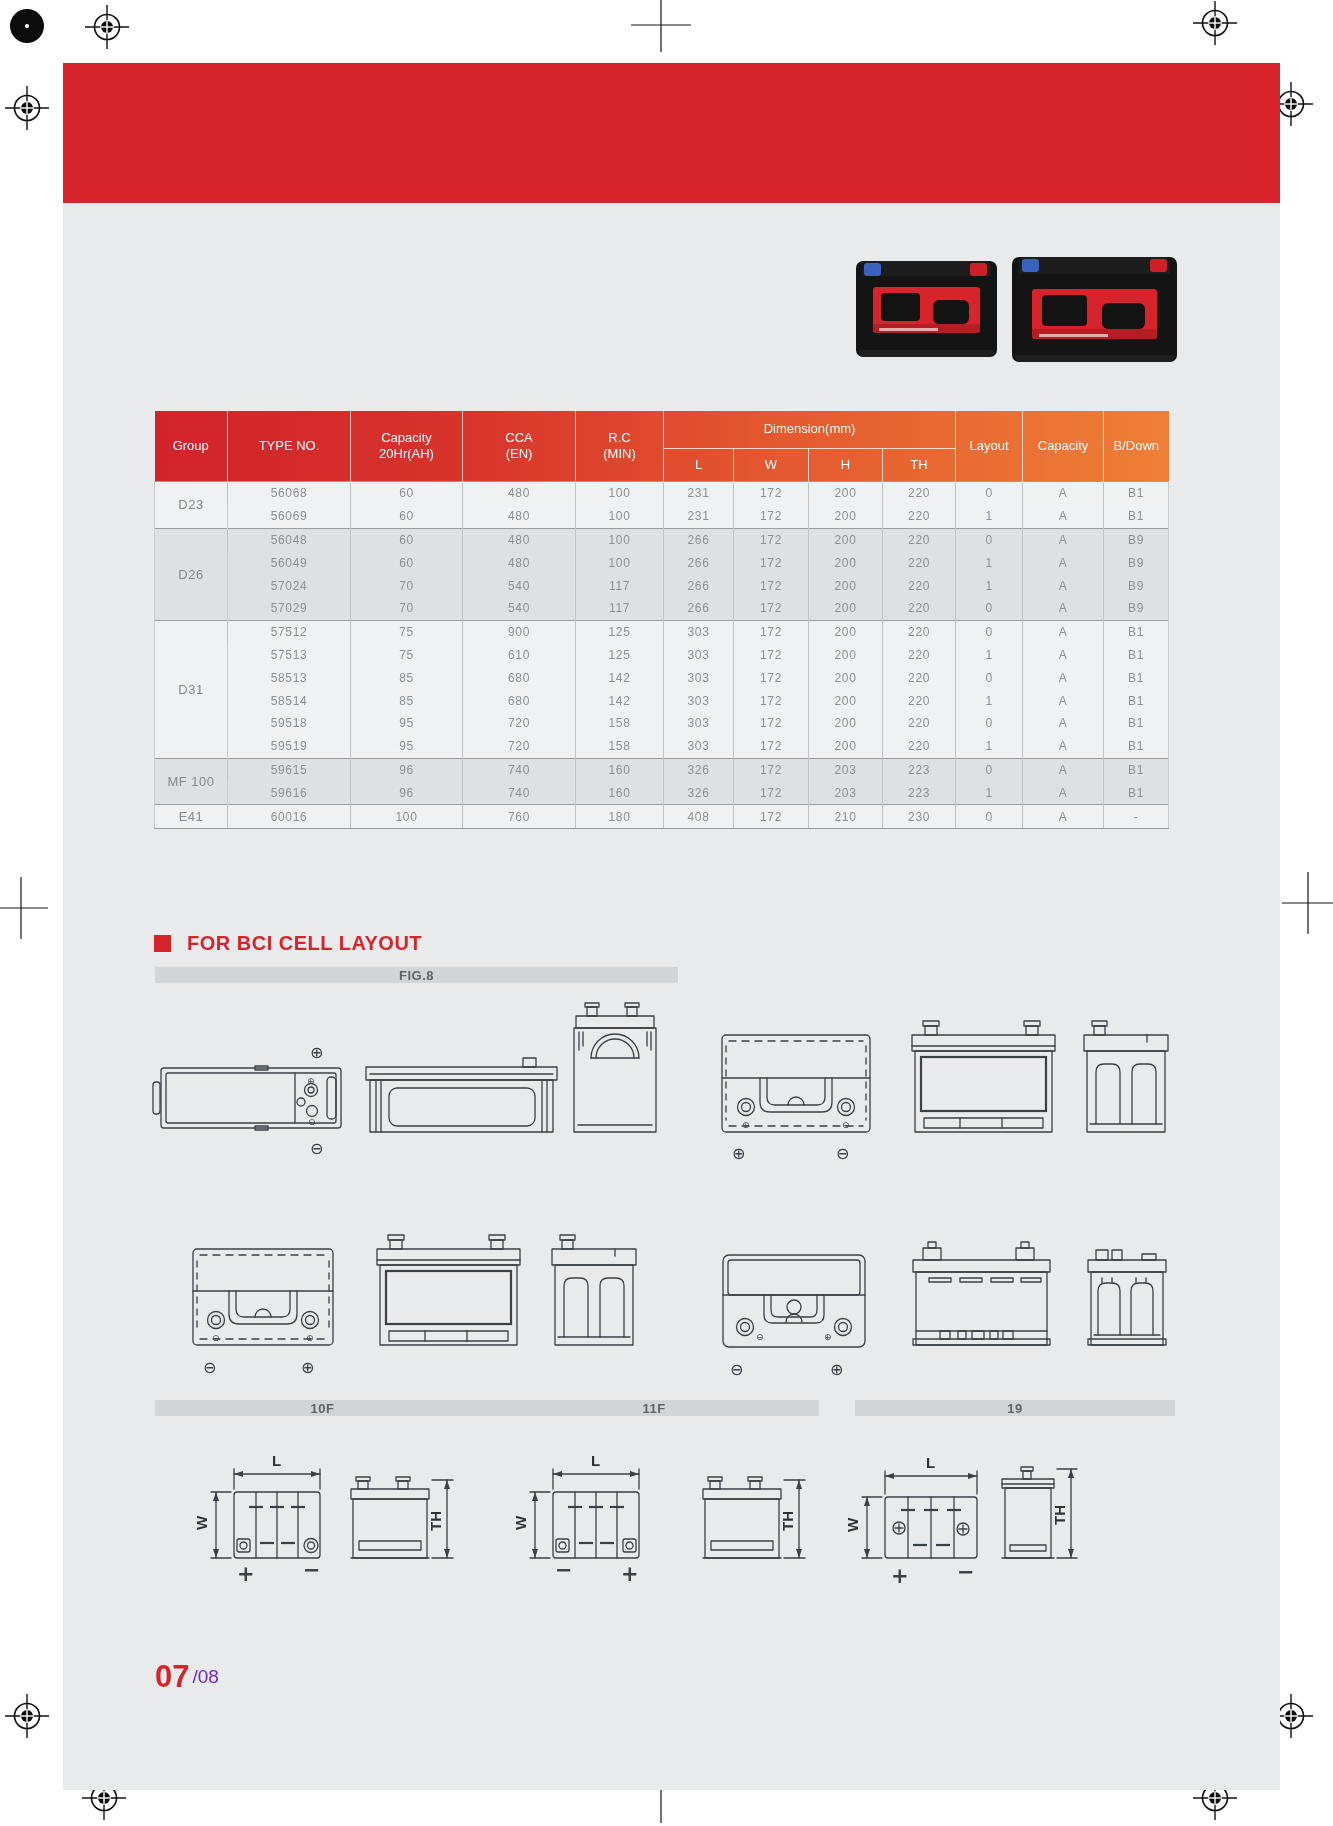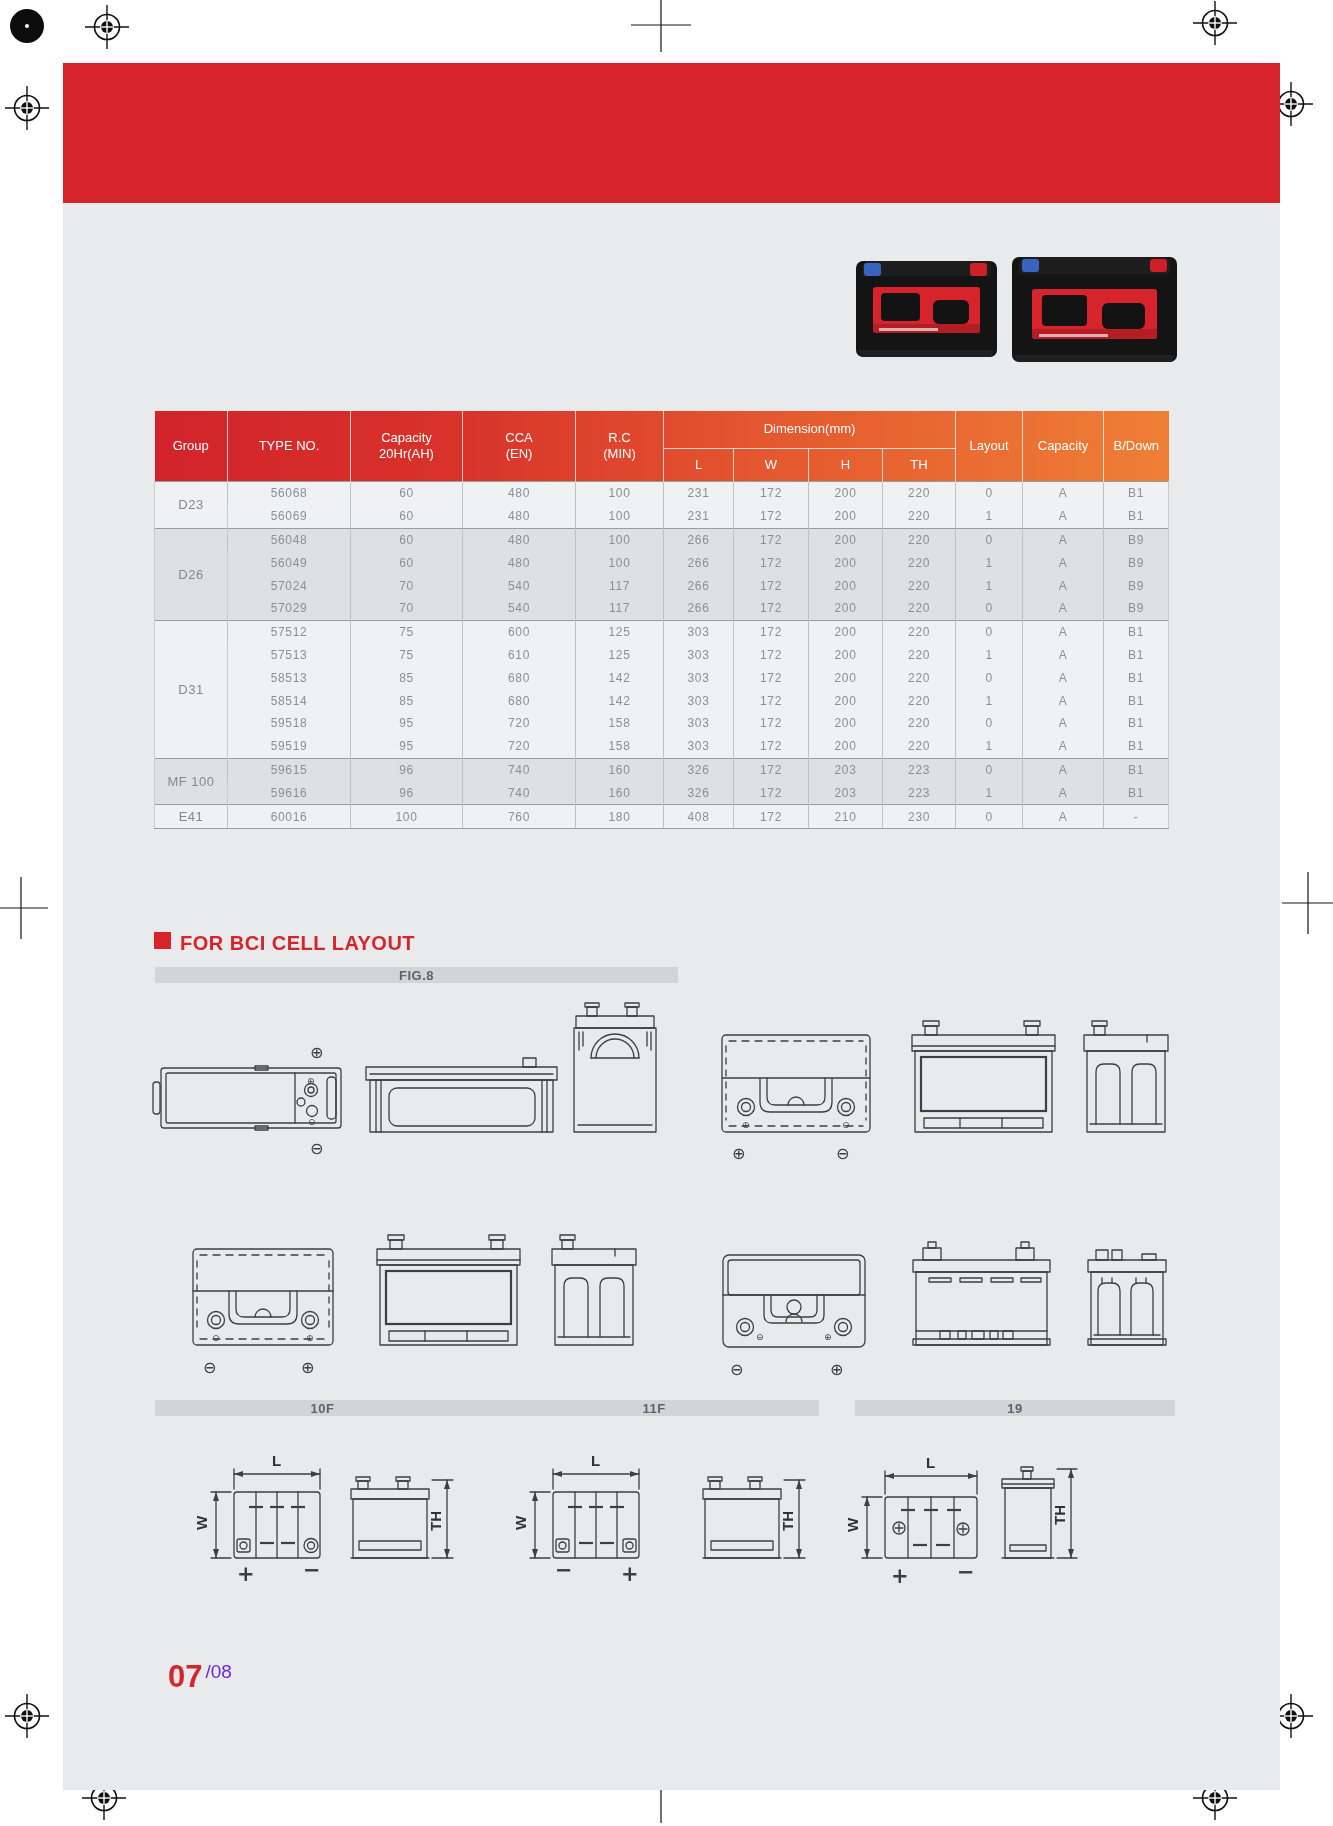--- a/index.html
+++ b/index.html
@@ -51,41 +51,41 @@
   }
   #spec-table td:first-child{border-left:1px solid #c7ccce;}
   #spec-table td:last-child{border-right:1px solid #c7ccce;}
   #spec-table tr.band-light td{background:#eff1f2;}
   #spec-table tr.band-dark td{background:#dee1e3;}
   #spec-table tr.group-start td{border-top:1px solid #979fa3;border-top-color:#979ea3;}
   #spec-table tbody tr:last-child td{border-bottom:1px solid #979ea3;}
   #spec-table td.group-cell{font-size:13px;color:#83898e;letter-spacing:.5px;}
 
   
-  #section-title{position:absolute;left:91px;top:869px;display:flex;align-items:flex-start;gap:9px;}
+  #section-title{position:absolute;left:91px;top:869px;display:flex;align-items:center;gap:16px;}
   #section-title .sq{width:17px;height:17px;background:#d6242b;}
   #section-title .txt{color:#d6242b;font-size:20px;font-weight:bold;letter-spacing:.5px;}
 
   
   .figbar{position:absolute;height:16px;background:#d2d5d7;display:flex;align-items:center;justify-content:center;
           color:#5d6468;font-size:13px;font-weight:bold;letter-spacing:.5px;}
 
   
   .art{position:absolute;}
   .art svg{overflow:visible;}
   .ln{stroke:#3b4046;stroke-width:1.3;fill:none;stroke-linecap:round;stroke-linejoin:round;}
   .ln2{stroke:#3b4046;stroke-width:2.2;fill:none;}
   .fl{fill:#3b4046;stroke:none;}
   text.sym{fill:#3b4046;stroke:none;font-family:"DejaVu Sans",sans-serif;font-size:16px;}
   text.symsm{fill:#3b4046;stroke:none;font-family:"DejaVu Sans",sans-serif;font-size:9px;}
   text.dim{fill:#2e3338;stroke:none;font-size:15px;font-weight:bold;font-family:"Liberation Sans",sans-serif;}
   text.pol{fill:#3b4046;stroke:none;font-size:21px;font-weight:bold;font-family:"DejaVu Sans",sans-serif;}
 
   
-  #page-number{position:absolute;left:105px;top:1598px;display:flex;align-items:flex-start;}
+  #page-number{position:absolute;left:92px;top:1598px;display:flex;align-items:center;}
   #page-number .big{color:#d6242b;font-size:31px;font-weight:bold;line-height:1;}
   #page-number .small{color:#6d28d9;font-size:19px;line-height:1.15;margin-left:3px;}
 </style>
 </head>
 <body>
 
 <div id="dot">
     <span></span>
   </div>
 
@@ -315,21 +315,21 @@
           <td>200</td>
           <td>220</td>
           <td>0</td>
           <td>A</td>
           <td>B9</td>
         </tr>
         <tr class="band-light group-start">
           <td rowspan="6" class="group-cell">D31</td>
           <td>57512</td>
           <td>75</td>
-          <td>600</td>
+          <td>900</td>
           <td>125</td>
           <td>303</td>
           <td>172</td>
           <td>200</td>
           <td>220</td>
           <td>0</td>
           <td>A</td>
           <td>B1</td>
         </tr>
         <tr class="band-light">

